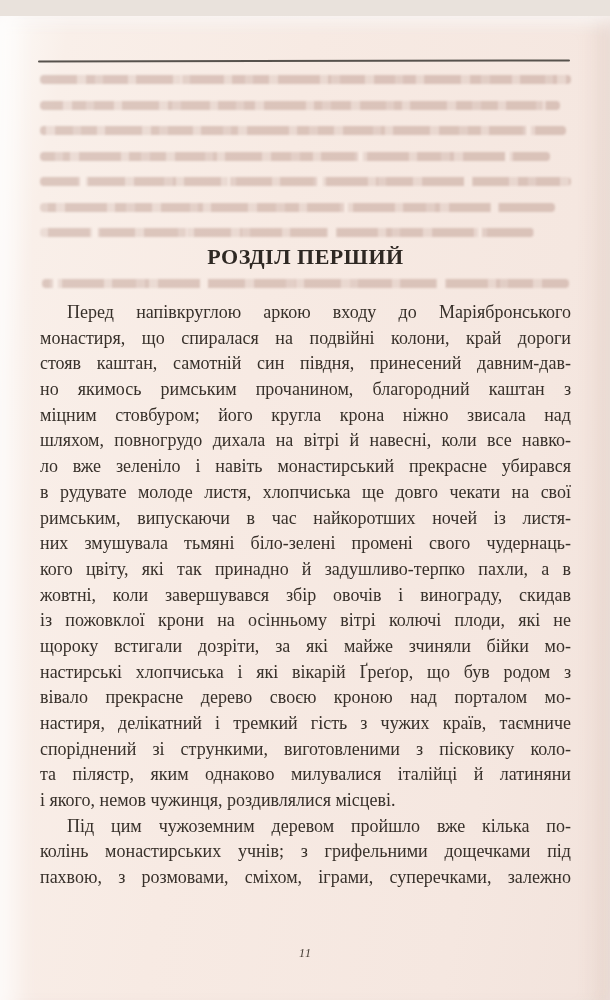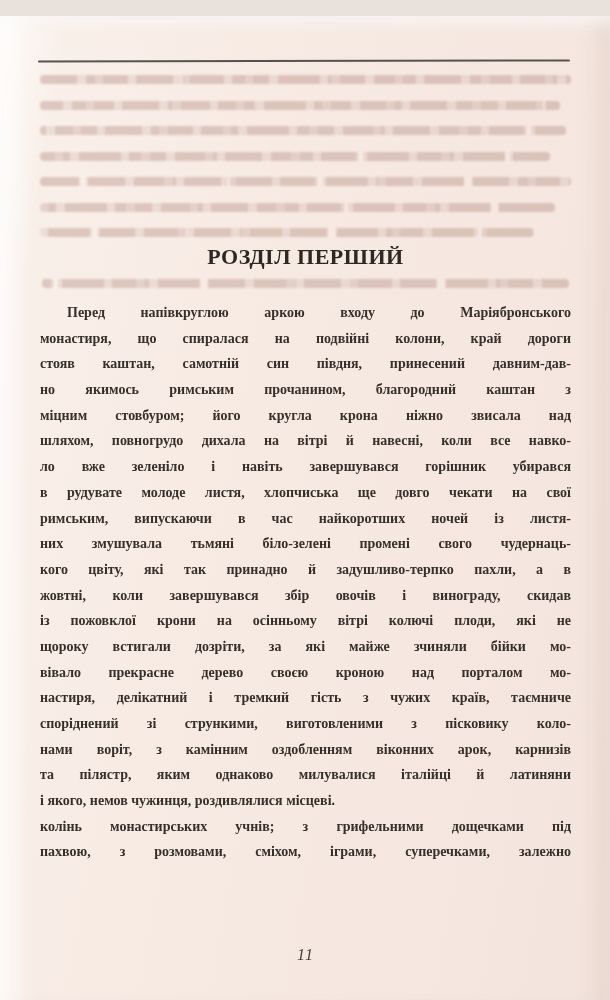--- a/index.html
+++ b/index.html
@@ -37,28 +37,28 @@
   .ghost-top .gline:nth-child(7){width:93%;background-position:-38px 0,-3px 0;}
   .ghost-below{position:absolute;left:42px;top:263px;width:527px;margin:0;background-position:-26px 0,-47px 0;}
   .chapter{
     position:absolute;left:40px;top:228px;width:531px;margin:0;
     text-align:center;font-size:22px;font-weight:bold;letter-spacing:.5px;
     color:#2e2823;
   }
   .body-text{position:absolute;left:40px;top:284px;width:531px;}
   .para{margin:0;}
   .line{
-    font-size:14px;line-height:25.7px;height:25.7px;overflow:hidden;
-    text-align:justify;text-align-last:justify;font-weight:bold;
+    font-size:18px;line-height:25.7px;height:25.7px;overflow:hidden;
+    text-align:justify;text-align-last:justify;
   }
   .line.end{text-align:center;text-align-last:left;}
   .line.indent{text-indent:27px;}
   .folio{
     position:absolute;left:40px;top:930px;width:531px;
-    text-align:center;font-style:italic;font-size:16px;color:#453c34;
+    text-align:center;font-style:italic;font-size:12px;color:#453c34;
     letter-spacing:1px;
   }
 </style>
 </head>
 <body>
 
 <div class="page">
 
   <div class="rule"></div>
 
@@ -77,36 +77,37 @@
   <div class="gline ghost-below"></div>
 
   <div class="body-text">
     <div class="para">
       <div class="line indent">Перед напівкруглою аркою входу до Маріябронського</div>
       <div class="line">монастиря, що спиралася на подвійні колони, край дороги</div>
       <div class="line">стояв каштан, самотній син півдня, принесений давним-дав-</div>
       <div class="line">но якимось римським прочанином, благородний каштан з</div>
       <div class="line">міцним стовбуром; його кругла крона ніжно звисала над</div>
       <div class="line">шляхом, повногрудо дихала на вітрі й навесні, коли все навко-</div>
-      <div class="line">ло вже зеленіло і навіть завершувався горішник убирався</div>
+      <div class="line">ло вже зеленіло і навіть монастирський прекрасне убирався</div>
       <div class="line">в рудувате молоде листя, хлопчиська ще довго чекати на свої</div>
       <div class="line">римським, випускаючи в час найкоротших ночей із листя-</div>
       <div class="line">них змушувала тьмяні біло-зелені промені свого чудернаць-</div>
       <div class="line">кого цвіту, які так принадно й задушливо-терпко пахли, а в</div>
       <div class="line">жовтні, коли завершувався збір овочів і винограду, скидав</div>
       <div class="line">із пожовклої крони на осінньому вітрі колючі плоди, які не</div>
       <div class="line">щороку встигали дозріти, за які майже зчиняли бійки мо-</div>
+      <div class="line">настирські хлопчиська і які вікарій Ґреґор, що був родом з</div>
       <div class="line">вівало прекрасне дерево своєю кроною над порталом мо-</div>
       <div class="line">настиря, делікатний і тремкий гість з чужих країв, таємниче</div>
       <div class="line">споріднений зі стрункими, виготовленими з пісковику коло-</div>
-      <div class="line">нами воріт, з камінним оздобленням віконних арок, карнизів</div>
       <div class="line">та пілястр, яким однаково милувалися італійці й латиняни</div>
       <div class="line end">і якого, немов чужинця, роздивлялися місцеві.</div>
     </div>
     <div class="para">
+      <div class="line indent">Під цим чужоземним деревом пройшло вже кілька по-</div>
       <div class="line">колінь монастирських учнів; з грифельними дощечками під</div>
       <div class="line">пахвою, з розмовами, сміхом, іграми, суперечками, залежно</div>
     </div>
   </div>
 
   <div class="folio">11</div>
 
 </div>
 
 </body></html>

